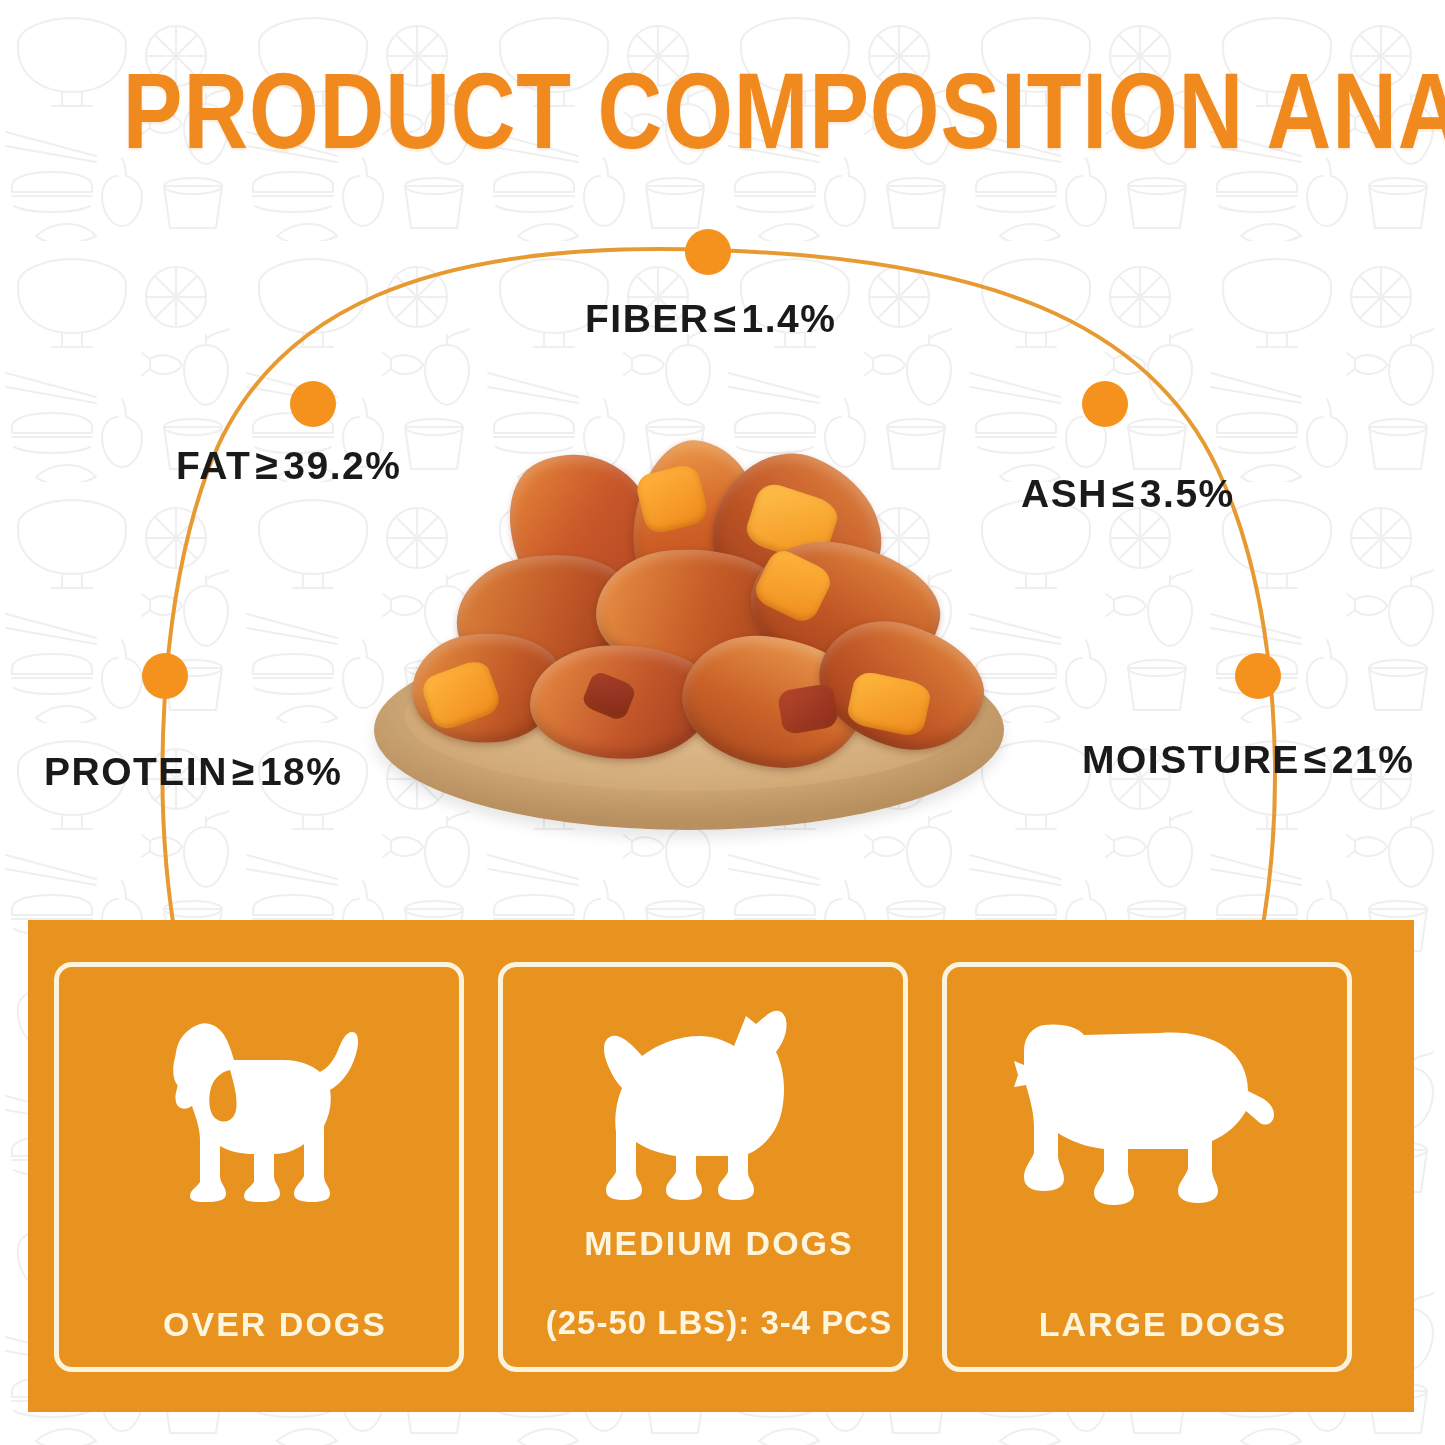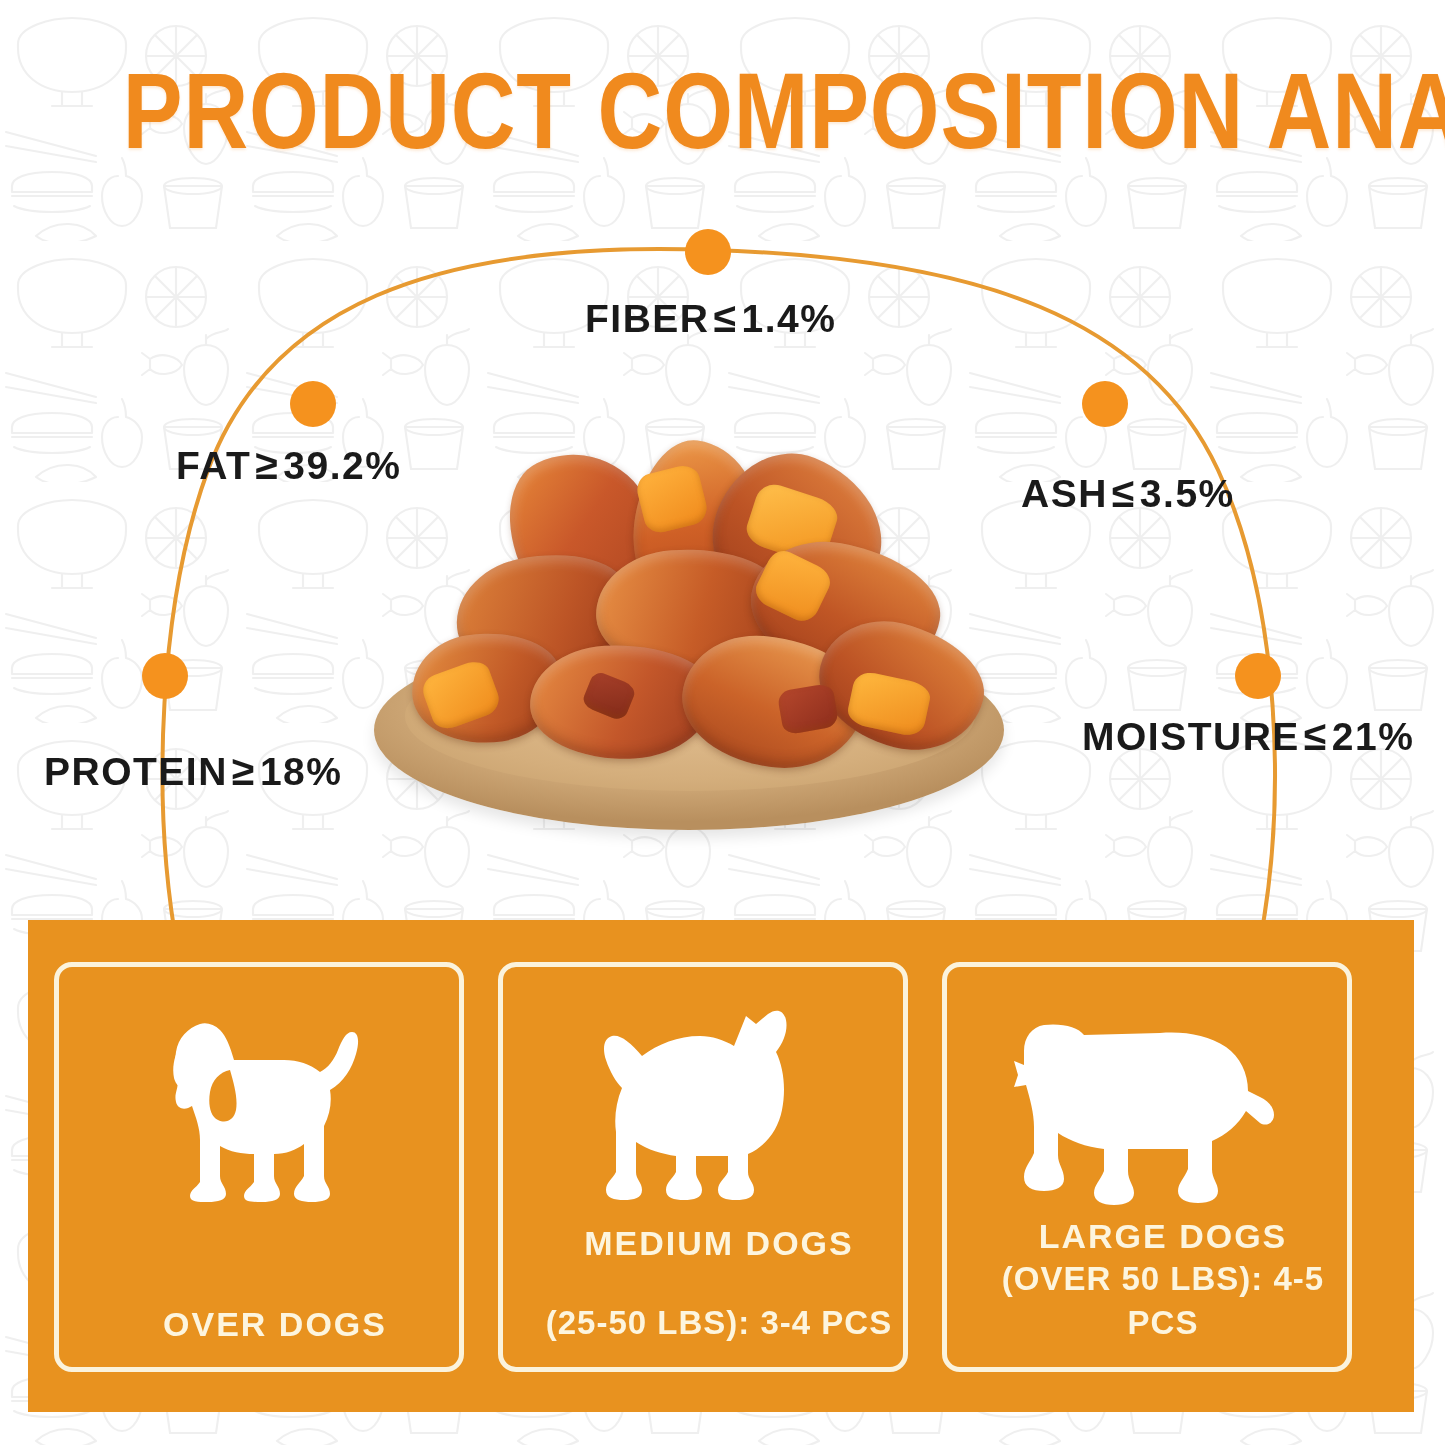--- a/index.html
+++ b/index.html
@@ -41,21 +41,21 @@
     font-weight:700;
     color:#1a1a1a;
     white-space:nowrap;
     letter-spacing:1.5px;
   }
   .nut-label .op{font-size:41px;padding:0 4px;}
   #label-fiber{left:585px;top:295px;}
   #label-fat{left:176px;top:442px;}
   #label-ash{left:1021px;top:442px;margin-top:28px;}
   #label-protein{left:44px;top:748px;}
-  #label-moisture{left:1082px;top:713px;}
+  #label-moisture{left:1082px;top:736px;}
 
   
   #product{
     position:absolute;left:330px;top:415px;width:720px;height:430px;
   }
   #plate{
     position:absolute;left:44px;top:215px;width:630px;height:200px;
     border-radius:50%;
     background:
       radial-gradient(ellipse 60% 58% at 48% 38%, #e8c79a 0%, #dcb888 45%, #c9a271 75%, #b88f5e 100%);
@@ -260,18 +260,17 @@
             C58 130 74 136 92 138 L92 160 C88 170 82 174 82 182
             C82 190 90 194 102 194 C114 194 122 190 122 182 C122 174 116 170 116 160
             L116 138 L176 138 L176 158 C172 168 166 172 166 180
             C166 188 174 192 186 192 C198 192 206 188 206 180 C206 172 200 168 200 158
             L200 130 C214 124 226 114 234 100 L248 112 C254 116 262 112 262 104
             C262 96 256 90 248 86 L236 80 C236 62 228 46 214 36
             C196 24 172 20 148 22 L72 24 C66 16 50 12 32 14 Z"></path>
         </svg>
       </div>
       <div class="feed-title">LARGE DOGS</div>
-      <div class="feed-sub">(OVER 50 LBS): 4-5 PCS</div>
     </div>
 
   </div>
 
 </div>
 
 </body></html>

